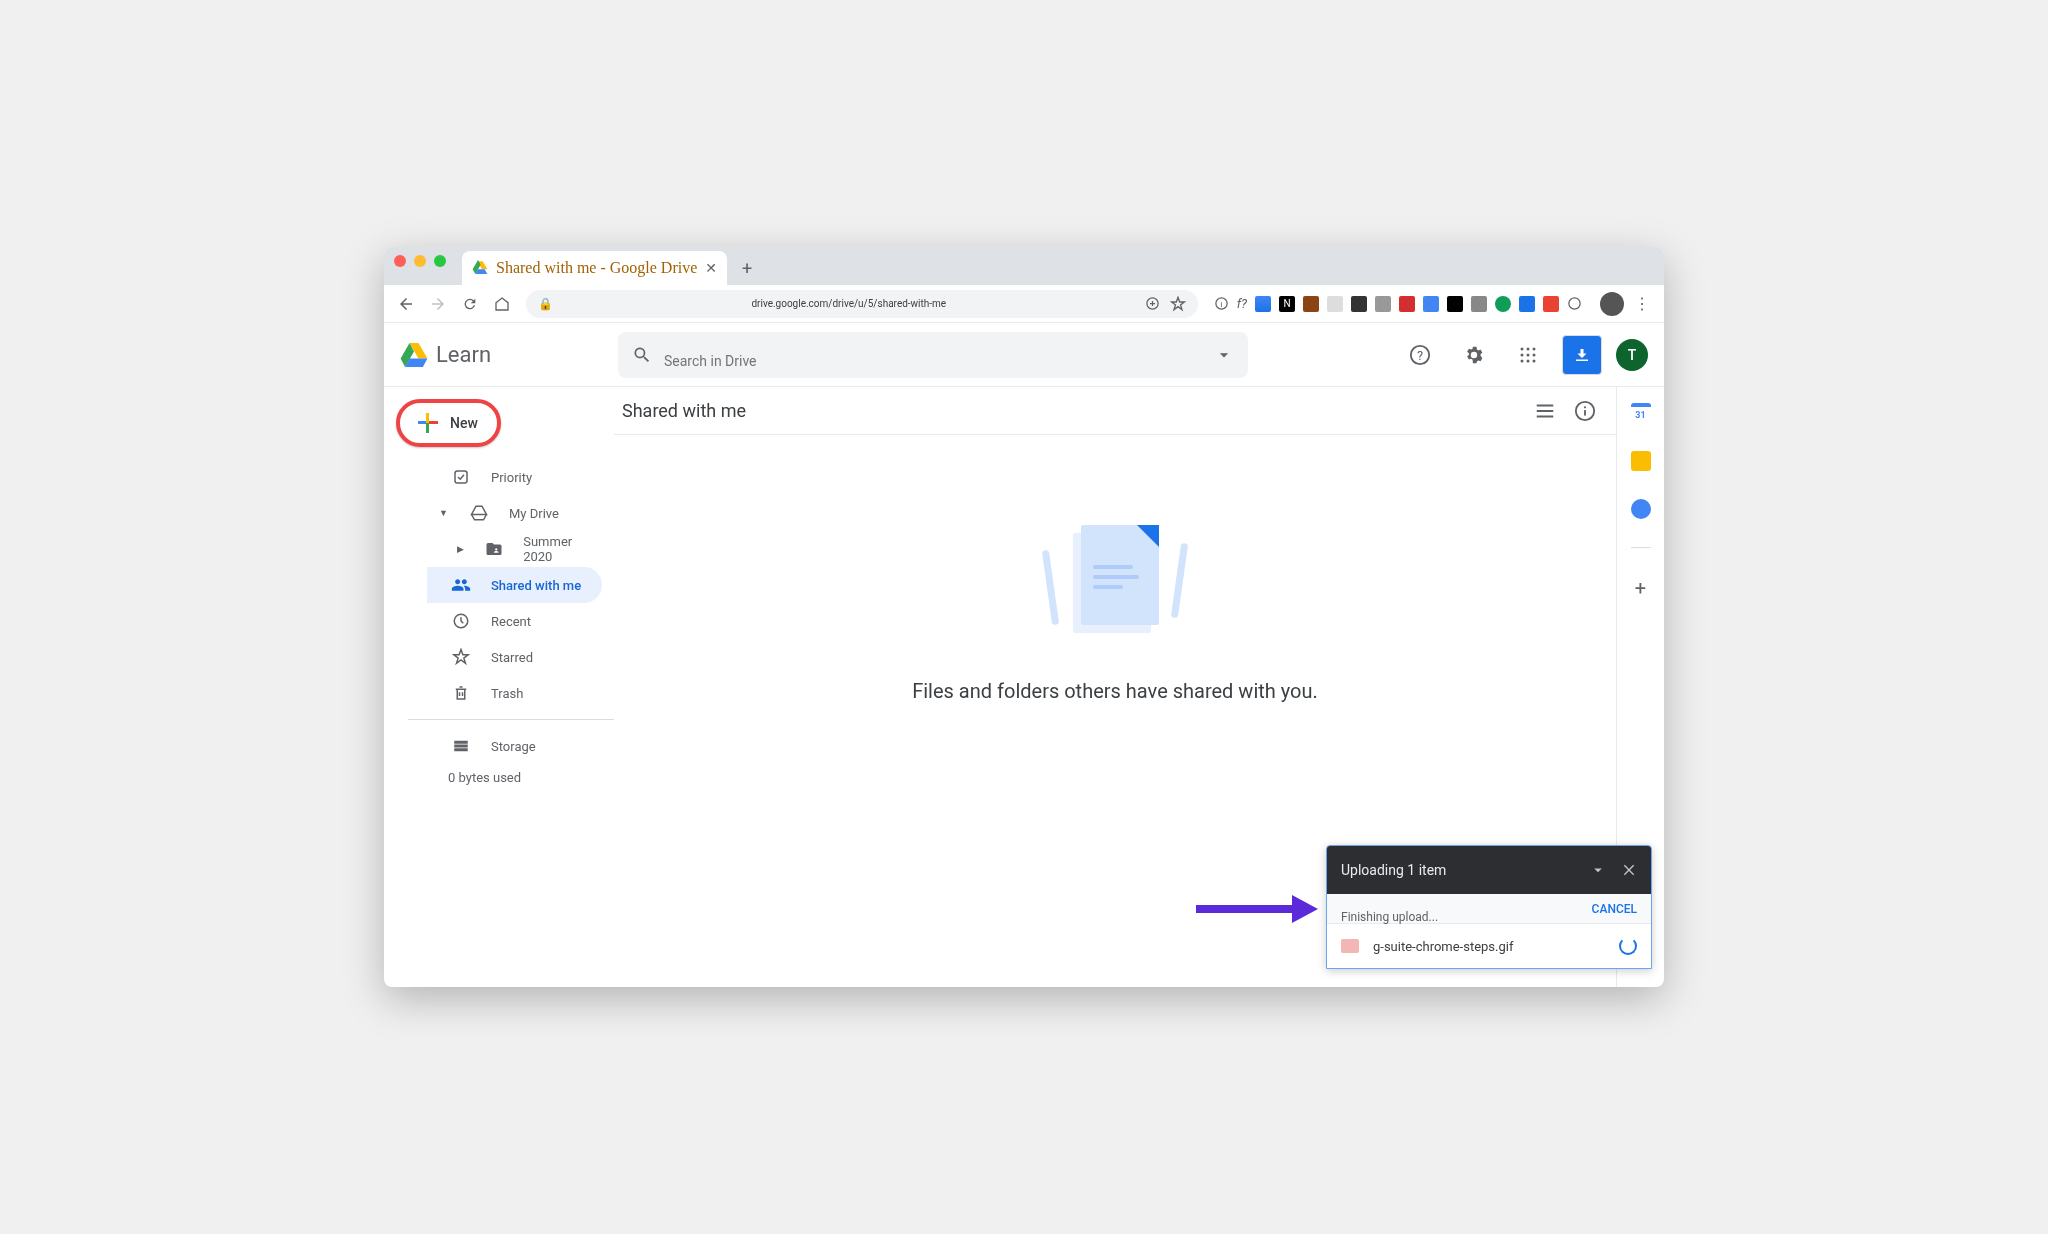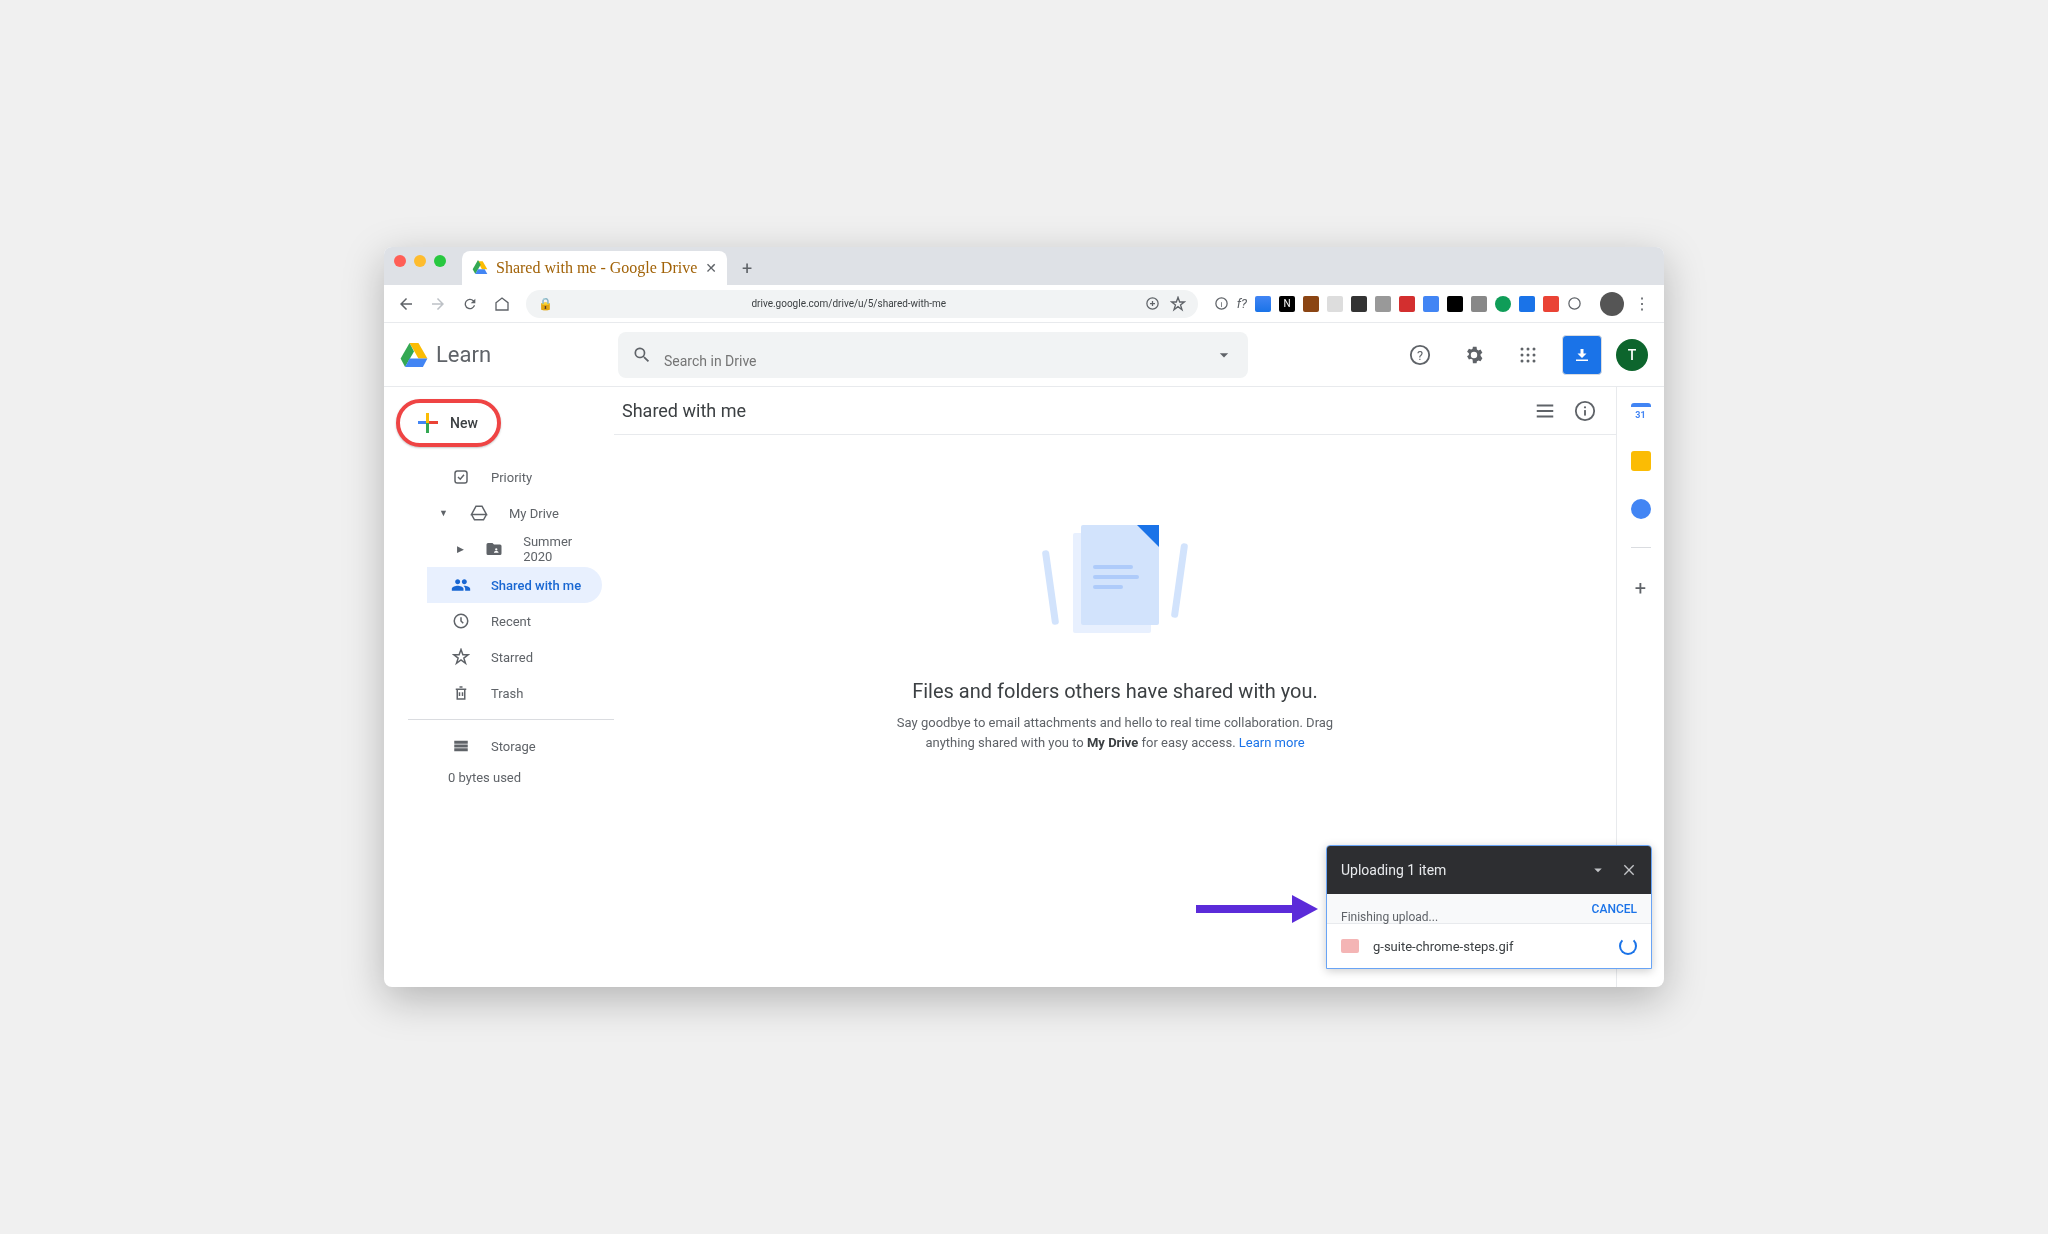--- a/index.html
+++ b/index.html
@@ -364,23 +364,20 @@
           <div class="pen-right"></div>
           <div class="doc-back"></div>
           <div class="doc-front">
             <div class="doc-corner"></div>
             <div class="doc-line" style="top:40px;width:40px"></div>
             <div class="doc-line" style="top:50px;width:46px"></div>
             <div class="doc-line" style="top:60px;width:30px"></div>
           </div>
         </div>
         <div class="empty-title">Files and folders others have shared with you.</div>
-        <div class="empty-desc">
-          <span>Say goodbye to email attachments and hello to real time collaboration. Drag anything shared with you to </span><b>My Drive</b><span> for easy access. </span><span class="learn-link">Learn more</span>
-        </div>
       </div>
     </div>
 
     <div class="side-panel">
       <div class="sp-icon" style="background:#4285f4;position:relative">
           <span style="position:absolute;inset:0;background:#fff;top:4px;font-size:9px;text-align:center;color:#4285f4;line-height:16px;font-weight:bold">31</span>
         </div>
       <div class="sp-icon" style="background:#fbbc04"></div>
       <div class="sp-icon" style="background:#4285f4;border-radius:50%"></div>
       <div class="sp-divider"></div>

